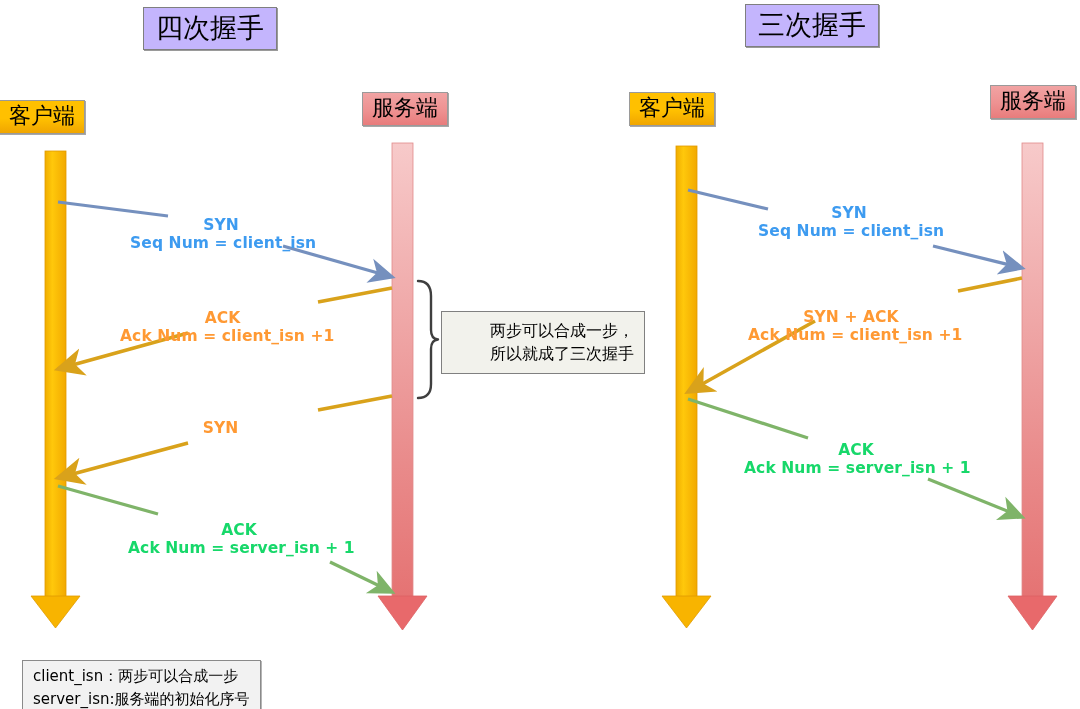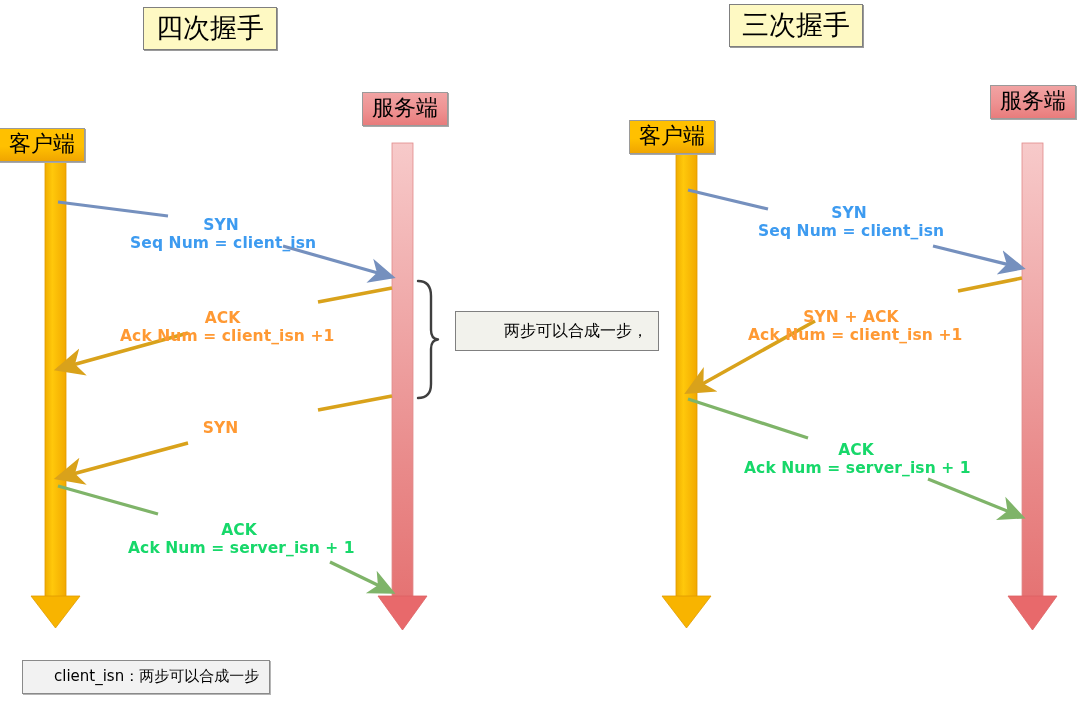--- a/index.html
+++ b/index.html
@@ -22,21 +22,21 @@
     position: absolute;
     left: 0;
     top: 0;
     width: 1080px;
     height: 709px;
     pointer-events: none;
   }
   
   .title-box {
     position: absolute;
-    background: #fef9c3;
+    background: #c4b5fd;
     border: 1px solid #7f7f7f;
     box-shadow: 1px 1px 0 #9a9a9a;
     color: #000000;
     font-size: 27px;
     line-height: 1;
     padding: 6px 12px 8px 12px;
     white-space: nowrap;
     font-family: "DejaVu Sans", sans-serif;
     font-weight: 400;
   }
@@ -46,21 +46,20 @@
     box-shadow: 1px 1px 0 #a8a8a8;
     color: #000000;
     font-size: 22px;
     line-height: 1;
     padding: 4px 9px 6px 9px;
     white-space: nowrap;
     font-family: "DejaVu Sans", sans-serif;
   }
   .role-client {
     background: linear-gradient(to bottom, #FFC000 0%, #FFC000 55%, #F0A500 100%);
-    margin-top: 28px;
   }
   .role-server {
     background: linear-gradient(to bottom, #F1A3A3 0%, #EE9191 55%, #E87C7C 100%);
   }
   
   .msg {
     position: absolute;
     text-align: center;
     white-space: nowrap;
     line-height: 1.18;
@@ -94,21 +93,21 @@
     border: 1px solid #8a8a8a;
     box-shadow: 1px 1px 0 #b5b5b5;
     color: #000000;
     font-size: 15px;
     line-height: 1.5;
     padding: 4px 10px 5px 10px;
     white-space: nowrap;
     font-family: "DejaVu Sans", sans-serif;
   }
   .legend-row { display: block; }
-  .legend-key { font-family: "DejaVu Sans", sans-serif; margin-left: 21px; }
+  .legend-key { font-family: "DejaVu Sans", sans-serif; }
 </style>
 </head>
 <body>
 
 <div id="canvas">
 
   <svg class="layer" viewBox="0 0 1080 709">
     <defs>
       <linearGradient id="gradClient" x1="0" y1="0" x2="1" y2="0">
         <stop offset="0%" stop-color="#F0AD00"></stop>
@@ -214,25 +213,26 @@
 
   <div class="msg c-orange" style="left:128px; top:419px; width:185px;">
     <span class="hdr">SYN</span>
   </div>
 
   <div class="msg c-green" style="left:128px; top:521px; width:222px;">
     <span class="hdr">ACK</span>
     <span class="body">Ack Num = server_isn + 1</span>
   </div>
 
-  <div class="note-box" style="left:455px; top:311px;padding-left:48px;">
+  <div class="note-box" style="left:441px; top:311px;padding-left:48px;">
     <span style="display:block;">两步可以合成一步，</span>
-  </div>
-
-  <div class="title-box" style="left:729px; top:4px;">三次握手</div>
+    <span style="display:block;">所以就成了三次握手</span>
+  </div>
+
+  <div class="title-box" style="left:745px; top:4px;">三次握手</div>
 
   <div class="role-box role-client" style="left:629px; top:92px;">客户端</div>
 
   <div class="role-box role-server" style="left:990px; top:85px;">服务端</div>
 
   <div class="msg c-blue" style="left:758px; top:204px; width:182px;">
     <span class="hdr">SYN</span>
     <span class="body">Seq Num = client_isn</span>
   </div>
 
@@ -243,15 +243,18 @@
 
   <div class="msg c-green" style="left:744px; top:441px; width:224px;">
     <span class="hdr">ACK</span>
     <span class="body">Ack Num = server_isn + 1</span>
   </div>
 
   <div class="legend-box" style="left:22px; top:660px;">
     <span class="legend-row">
       <span class="legend-key">client_isn：</span><span>两步可以合成一步</span>
     </span>
+    <span class="legend-row">
+      <span class="legend-key">server_isn:</span><span>服务端的初始化序号</span>
+    </span>
   </div>
 
 </div>
 
 </body></html>

